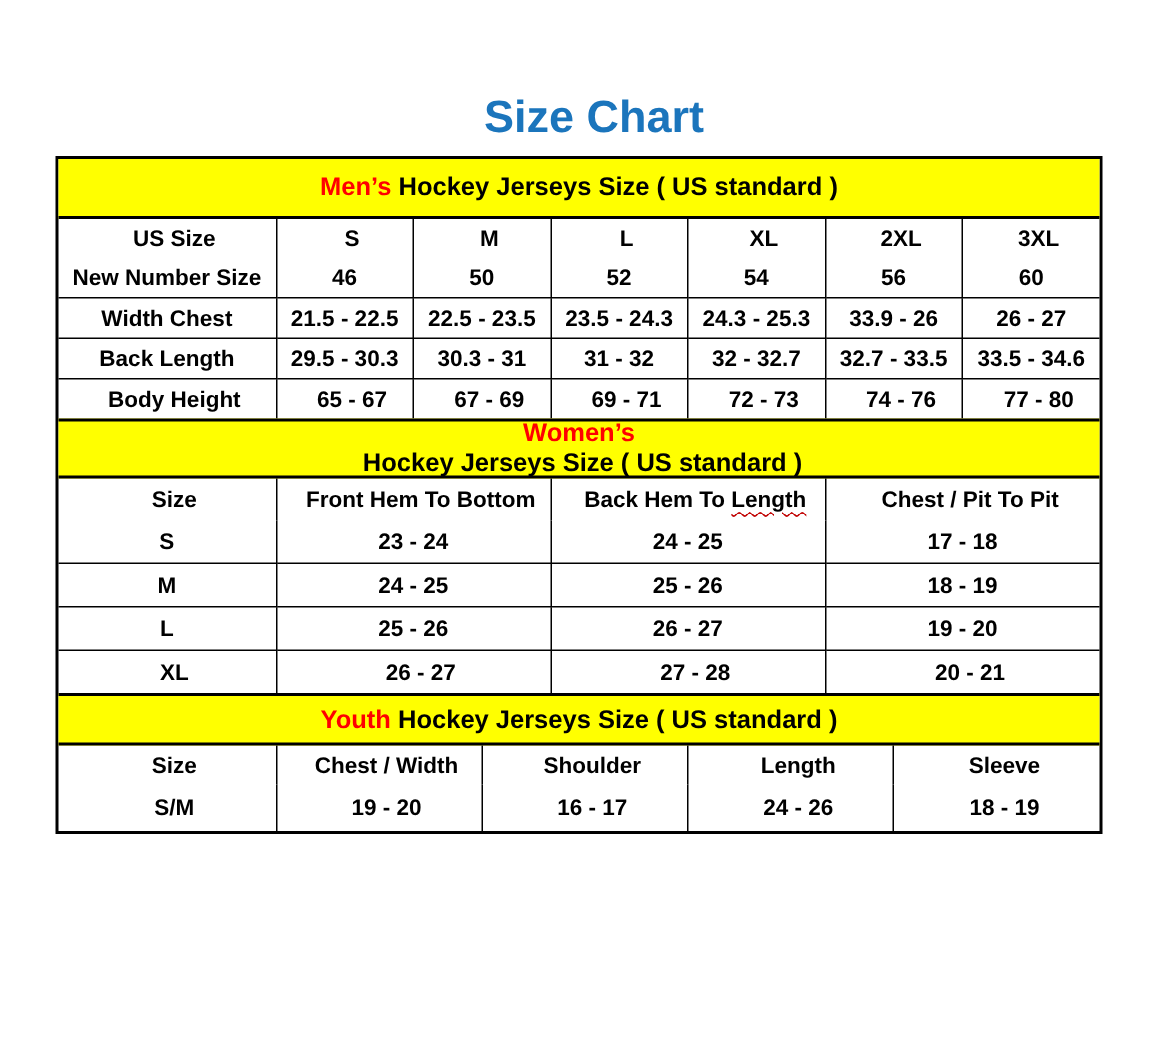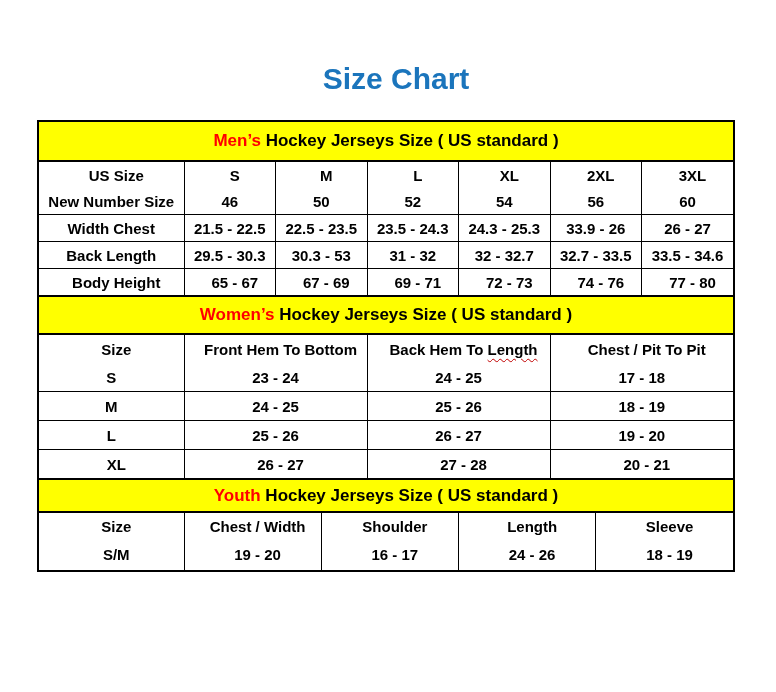--- a/index.html
+++ b/index.html
@@ -17,37 +17,37 @@
     text-align: center;
     font-size: 30px;
     font-weight: bold;
     color: #1B75BC;
     letter-spacing: 0px;
     margin-left: 16px;
   }
   .chart-wrap {
     position: absolute;
     left: 37px;
-    top: 120px;
+    top: 104px;
     width: 694px;
     border: 2px solid #000000;
     background: #ffffff;
   }
   .band {
     display: flex;
     align-items: center;
     justify-content: center;
     background: #FFFF00;
     border-bottom: 2px solid #000000;
     font-size: 17px;
     font-weight: bold;
     white-space: pre;
   }
   .band-men   { height: 38px; }
-  .band-women { height: 36px; border-top: 2px solid #000000; }
+  .band-women { height: 36px; border-top: 2px solid #000000; flex-direction: column; }
   .band-youth { height: 31px; border-top: 2px solid #000000; }
   .hl { color: #FF0000; }
   table {
     border-collapse: collapse;
     table-layout: fixed;
     width: 100%;
   }
   .col-label { width: 145px; }
   th, td {
     border: 1px solid #000000;
@@ -122,21 +122,21 @@
             <td>21.5 - 22.5</td>
             <td>22.5 - 23.5</td>
             <td>23.5 - 24.3</td>
             <td>24.3 - 25.3</td>
             <td>33.9 - 26</td>
             <td>26 - 27</td>
           </tr>
           <tr>
             <td>Back Length</td>
             <td>29.5 - 30.3</td>
-            <td>30.3 - 53</td>
+            <td>30.3 - 31</td>
             <td>31 - 32</td>
             <td>32 - 32.7</td>
             <td>32.7 - 33.5</td>
             <td>33.5 - 34.6</td>
           </tr>
           <tr>
             <td>Body Height</td>
             <td>65 - 67</td>
             <td>67 - 69</td>
             <td>69 - 71</td>

